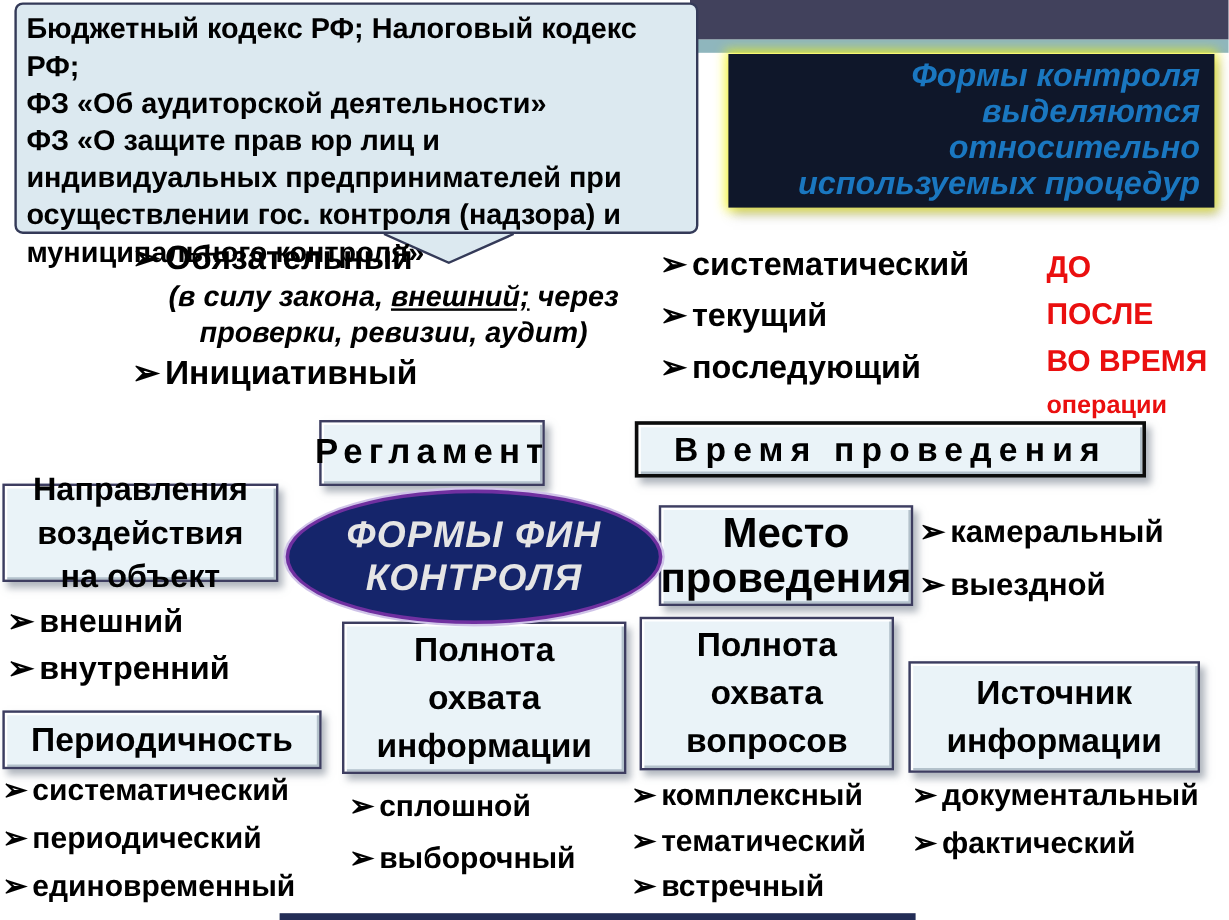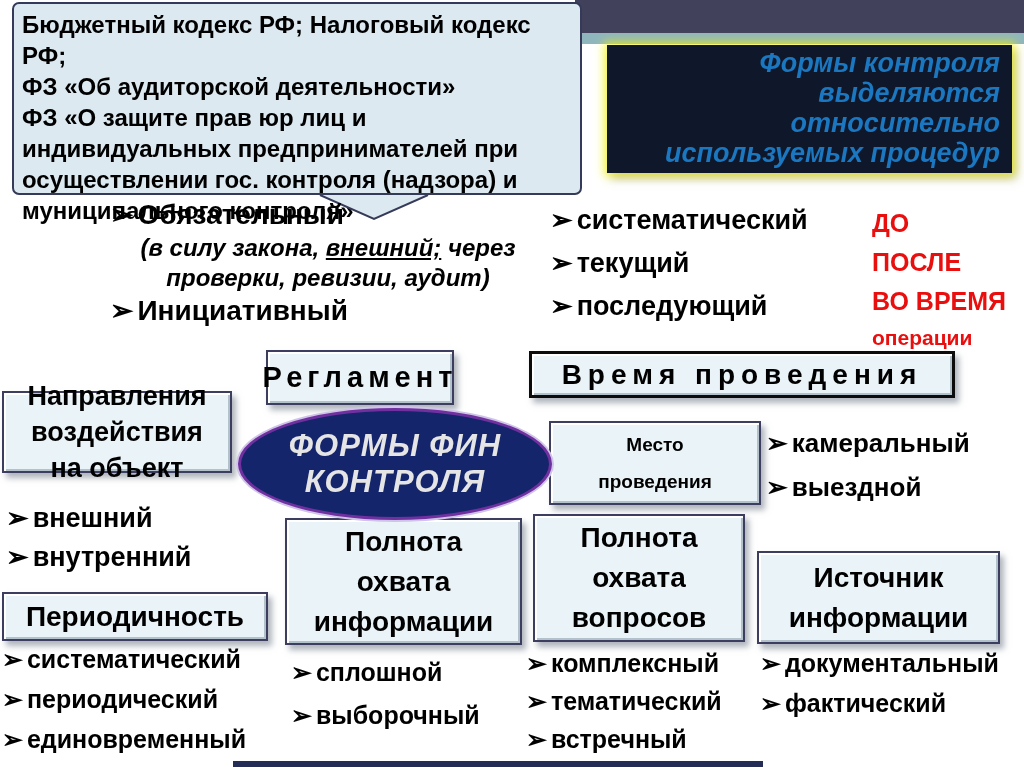--- a/index.html
+++ b/index.html
@@ -126,25 +126,25 @@
     <div class="r1">ДО</div>
     <div class="r1">ПОСЛЕ</div>
     <div class="r1">ВО ВРЕМЯ</div>
     <div class="r2">операции</div>
   </div>
 
   <div class="abs panel" style="left:266px;top:350px;width:188px;height:55px;font-size:29px;letter-spacing:5px;">Регламент</div>
 
   <div class="abs panel panel--black" style="left:529px;top:351px;width:426px;height:47px;font-size:28px;letter-spacing:6px;">Время проведения</div>
 
-  <div class="abs panel" style="left:2px;top:391px;width:230px;height:82px;font-size:27px;line-height:36px;">Направления
+  <div class="abs panel" style="left:2px;top:403px;width:230px;height:82px;font-size:27px;line-height:36px;">Направления
 воздействия
 на объект</div>
 
-  <div class="abs panel" style="left:549px;top:421px;width:212px;height:84px;font-size:19px;line-height:37px;">Место
+  <div class="abs panel" style="left:549px;top:421px;width:212px;height:84px;font-size:35px;line-height:37px;">Место
 проведения</div>
 
   <div class="abs panel" style="left:285px;top:518px;width:237px;height:127px;font-size:28px;line-height:40px;">Полнота
 охвата
 информации</div>
 
   <div class="abs panel" style="left:533px;top:514px;width:212px;height:128px;font-size:28px;line-height:40px;">Полнота
 охвата
 вопросов</div>
 

